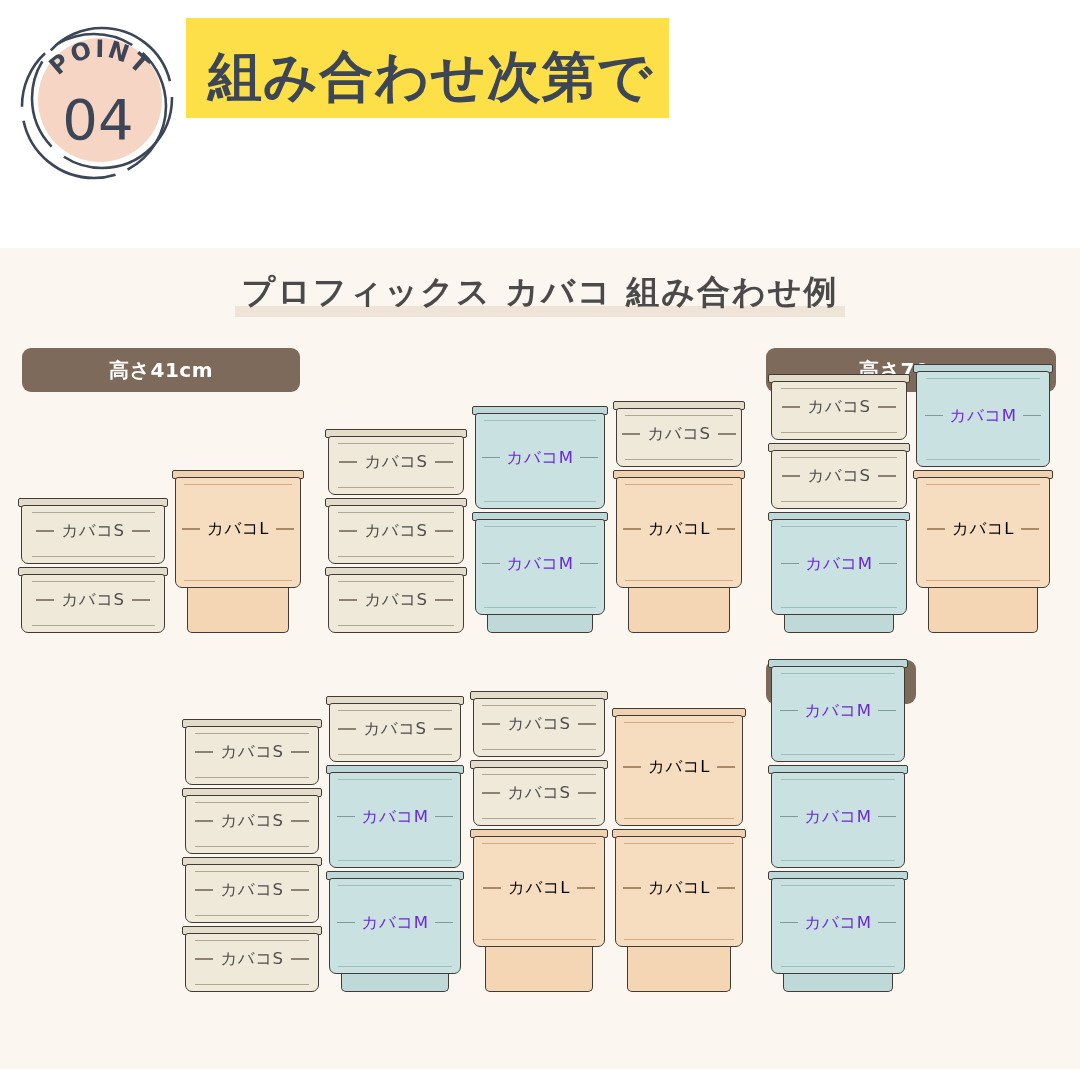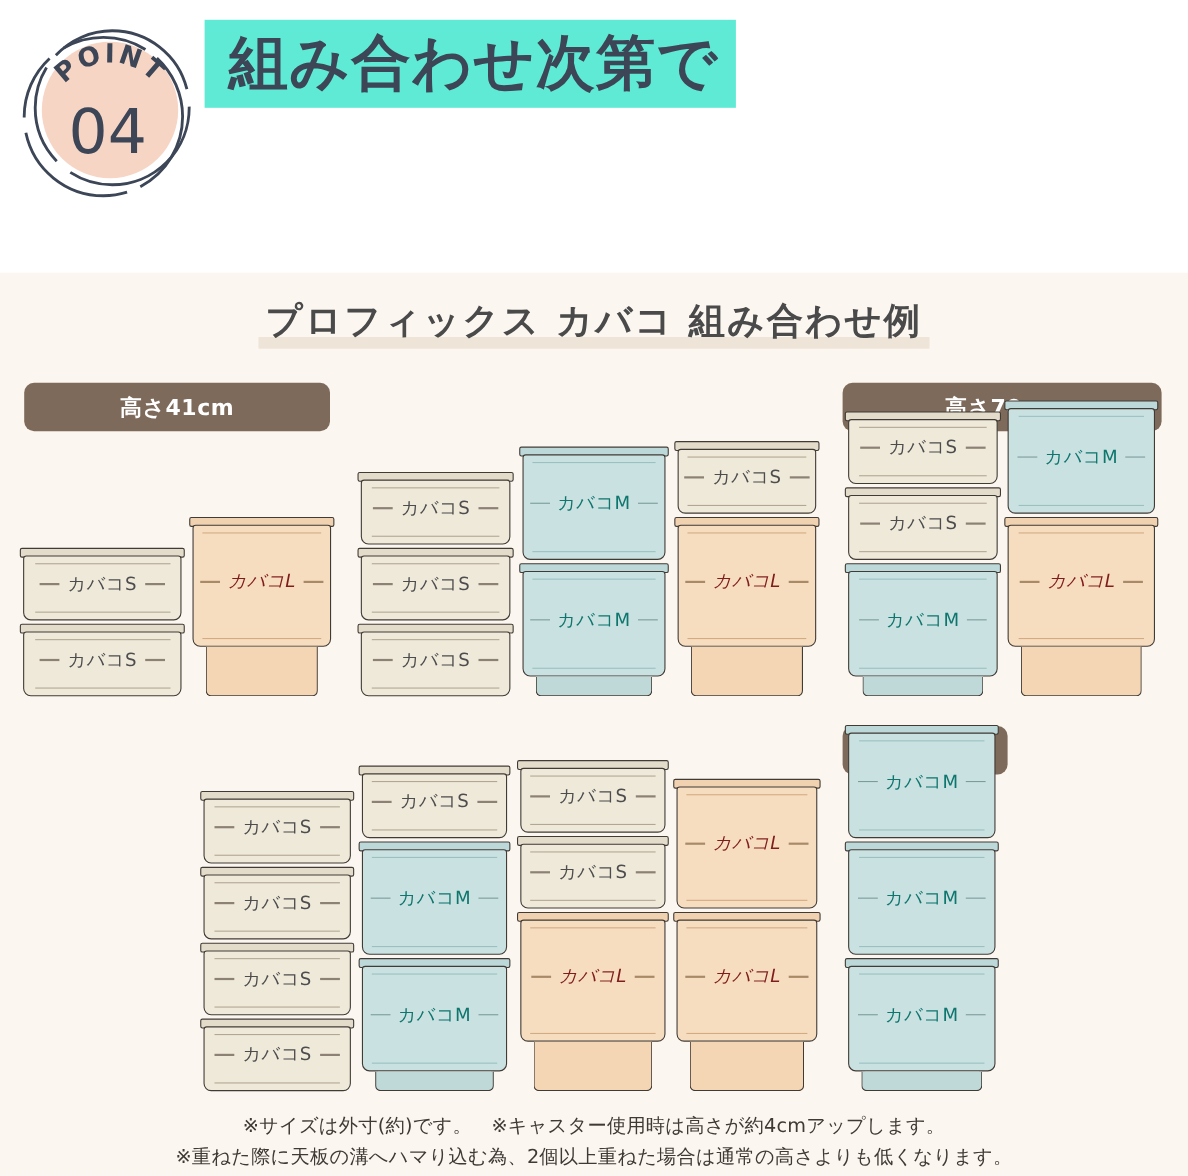--- a/index.html
+++ b/index.html
@@ -35,27 +35,27 @@
 
   #hero-lines {
     position: absolute;
     left: 186px; top: 18px;
     display: flex;
     flex-direction: column;
     gap: 12px;
     align-items: flex-start;
   }
   .hero-line {
-    background: #5eead4;
+    background: #fde047;
     color: #3c4657;
     font-size: 54px;
     font-weight: 700;
     line-height: 1.0;
     letter-spacing: 1px;
-    padding: 12px 16px 14px 22px;
+    padding: 32px 16px 14px 22px;
     white-space: nowrap;
     font-family: "DejaVu Sans", "Liberation Sans", sans-serif;
   }
 
   
   #panel {
     position: absolute;
     left: 0; top: 248px;
     width: 1080px; height: 821px;
     background: #fbf6f0;
@@ -162,28 +162,28 @@
 
   
   .v-S .lid      { background: #e3dccb; }
   .v-S .body-top { background: #efe9da; }
 
   .v-M .lid      { background: #bcd8d8; }
   .v-M .body-top { background: #c9e1e1; }
   .v-M .taper    { background: #bfd9d9; }
   .v-M .inner    { border-color: #9cc0c0; }
   .v-M .label .dash { background: #7c9c9c; }
-  .v-M .label    { color: #0f766e; }
+  .v-M .label    { color: #6d28d9; }
 
   .v-L .lid      { background: #f0d2b0; }
   .v-L .body-top { background: #f7ddc0; }
   .v-L .taper    { background: #f4d5b4; }
   .v-L .inner    { border-color: #d3ab82; }
   .v-L .label .dash { background: #a98a66; }
-  .v-L .label    { color: #7f1d1d; font-style: italic; }
+  .v-L .label    { color: #000000; }
 
   
   #notes {
     position: absolute;
     left: 0; top: 762px;
     width: 1080px;
     text-align: center;
     color: #3f3a33;
     font-size: 17.5px;
     line-height: 1.62;
@@ -566,18 +566,14 @@
           <div class="label">
             <span class="dash"></span>
             <span>カバコM</span>
             <span class="dash"></span>
           </div>
           <div class="taper" style="height: 18px;"></div>
         </div>
       </div>
   </div>
 
-  <div id="notes">
-    <div class="nrow">※サイズは外寸(約)です。　※キャスター使用時は高さが約4cmアップします。</div>
-    <div class="nrow">※重ねた際に天板の溝へハマり込む為、2個以上重ねた場合は通常の高さよりも低くなります。</div>
-  </div>
 
 </div>
 
 </body></html>

